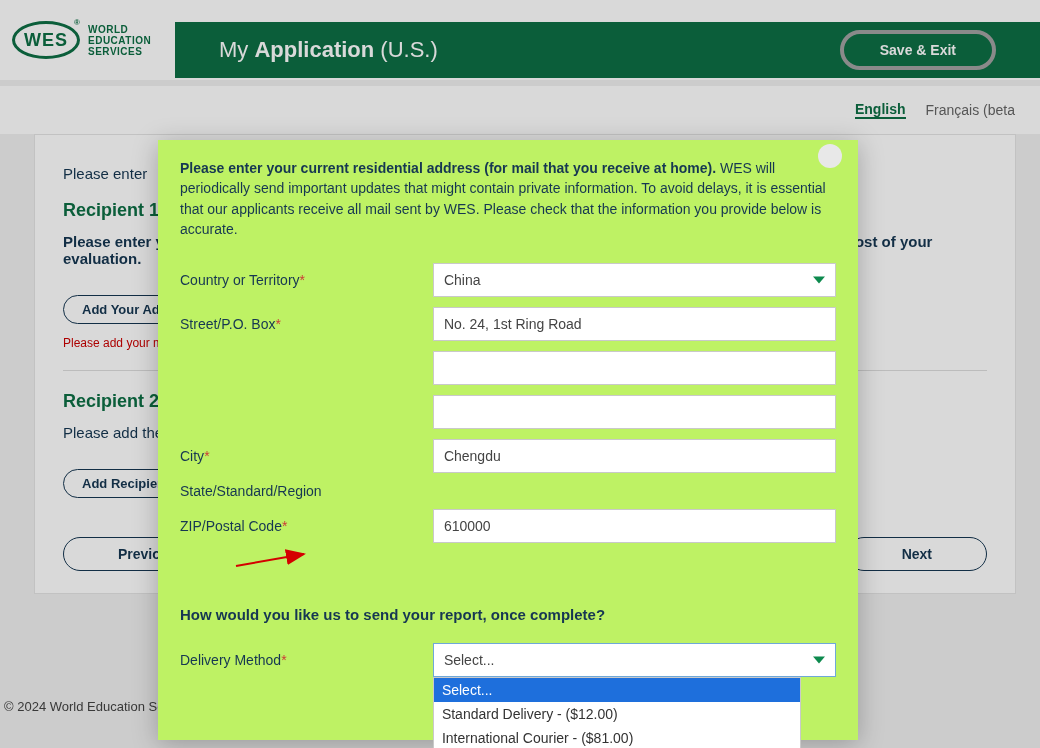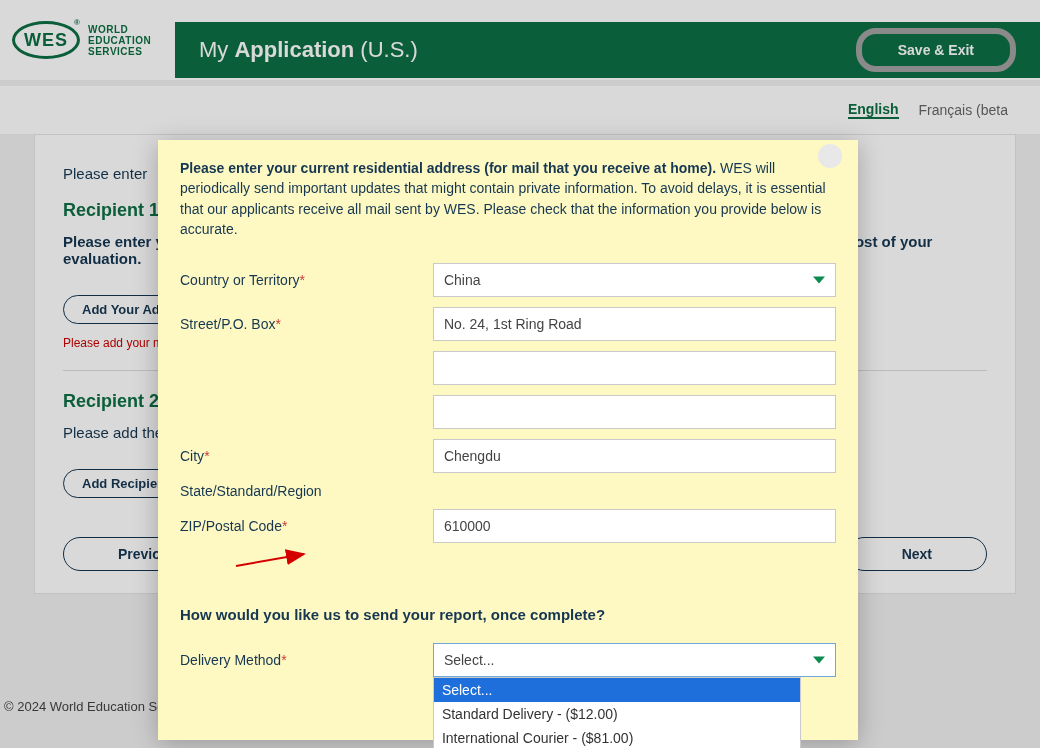--- a/index.html
+++ b/index.html
@@ -64,54 +64,54 @@
     .green-header {
       position: absolute;
       top: 22px;
       left: 175px;
       right: 0;
       height: 56px;
       background: #0d6f45;
       color: #fff;
       display: flex;
       align-items: center;
-      padding: 0 24px;
+      padding: 0 44px;
       justify-content: space-between;
     }
     .app-title {
       font-size: 22px;
       font-weight: 300;
     }
     .app-title .bold {
       font-weight: 700;
     }
     .app-title .region {
       font-weight: 300;
     }
     .save-exit {
-      border: 6px solid #a3a3a3;
+      border: 4px solid #a3a3a3;
       border-radius: 20px;
       background: transparent;
       color: #fff;
       padding: 8px 36px;
       font-size: 14px;
       font-weight: 600;
       cursor: pointer;
     }
     .lang-bar {
       position: absolute;
       top: 86px;
       right: 0;
       height: 48px;
       background: #fff;
       width: 100%;
       display: flex;
       align-items: center;
       justify-content: flex-end;
-      padding-right: 32px;
+      padding-right: 25px;
       gap: 20px;
       font-size: 14px;
     }
     .lang-en {
       color: #0d6f45;
       font-weight: 700;
       border-bottom: 2px solid #0d6f45;
       cursor: pointer;
     }
     .lang-fr {
@@ -189,21 +189,21 @@
       padding: 20px 4px;
     }
     
     .modal {
       position: absolute;
       z-index: 10;
       top: 140px;
       left: 158px;
       width: 700px;
       height: 600px;
-      background: #fef9c3;
+      background: #bef264;
       box-shadow: 0 4px 24px rgba(0,0,0,0.25);
       padding: 18px 22px 22px 22px;
       overflow: visible;
     }
     .modal-close {
       position: absolute;
       top: 4px;
       right: 16px;
       width: 24px;
       height: 24px;

